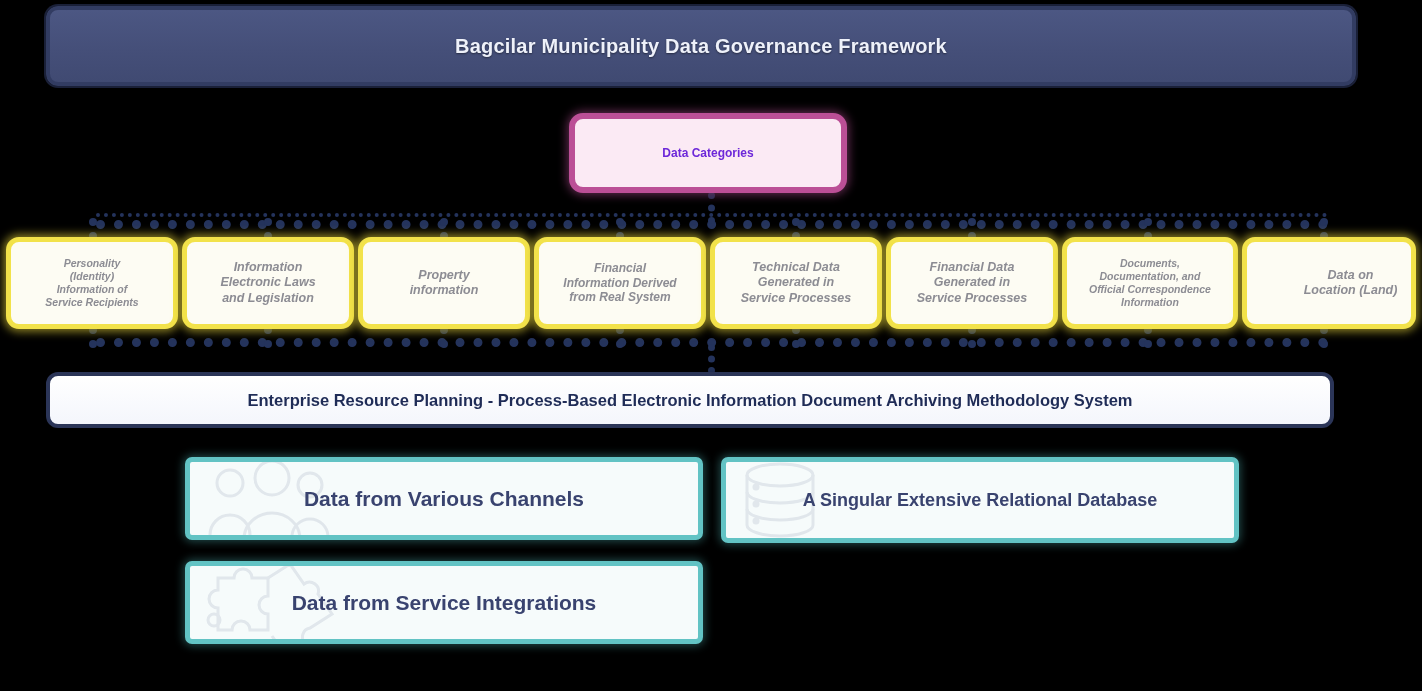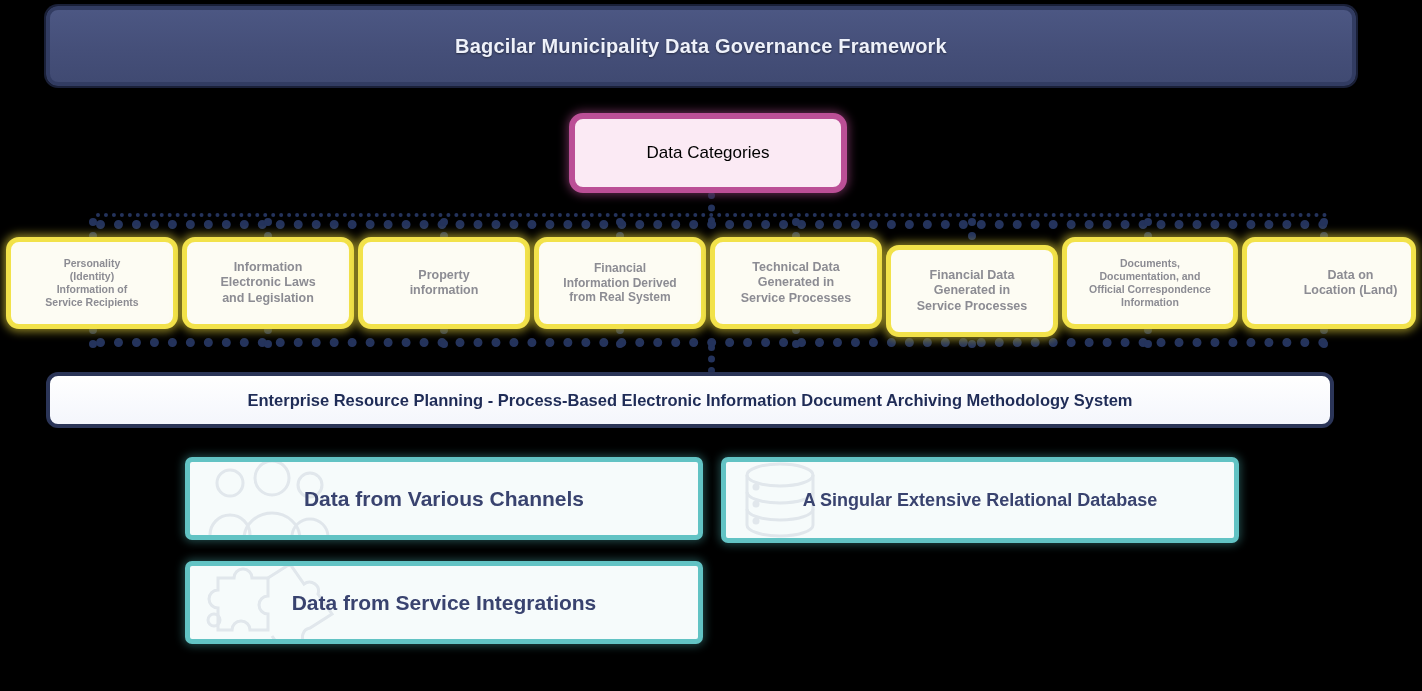--- a/index.html
+++ b/index.html
@@ -55,23 +55,23 @@
     border: 6px solid #bb4f96;
     border-radius: 14px;
     background: #fbeaf4;
     box-shadow: 0 0 10px 2px rgba(210,90,170,0.45), 0 3px 8px rgba(0,0,0,0.55);
     display: flex;
     align-items: center;
     justify-content: center;
     z-index: 5;
   }
   .data-categories .dc-text {
-    color: #000000;
-    font-size: 17px;
-    font-weight: normal;
+    color: #6d28d9;
+    font-size: 12px;
+    font-weight: bold;
   }
 
   
   .bus-h {
     position: absolute;
     height: 0;
     border-top: 9px dotted #24335c;
     z-index: 2;
   }
   .bus-h.thin {
@@ -102,20 +102,21 @@
     height: 92px;
     box-sizing: border-box;
     border: 5px solid #f2e24a;
     border-radius: 13px;
     background: #fdfcf3;
     box-shadow: 0 0 9px 3px rgba(240,220,60,0.55), 0 2px 6px rgba(0,0,0,0.5);
     display: flex;
     align-items: center;
     justify-content: center;
     padding: 2px 5px;
+    font-style: italic;
   }
   .cat-box .cat-text {
     color: #8c8c93;
     font-size: 12px;
     font-weight: bold;
     line-height: 1.22;
     text-align: center;
   }
   .cat-box.wide-text .cat-text { font-size: 12.5px; }
   .cat-box.small-text .cat-text { font-size: 10.5px; }
@@ -244,21 +245,21 @@
     </div>
 
     <div class="cat-box wide-text" style="left:710px; width:172px;">
       <div class="cat-text">
         <span>Technical Data</span><br>
         <span>Generated in</span><br>
         <span>Service Processes</span>
       </div>
     </div>
 
-    <div class="cat-box wide-text" style="left:886px; width:172px;margin-top:8px;">
+    <div class="cat-box wide-text" style="left:886px; width:172px;">
       <div class="cat-text">
         <span>Financial Data</span><br>
         <span>Generated in</span><br>
         <span>Service Processes</span>
       </div>
     </div>
 
     <div class="cat-box small-text" style="left:1062px; width:176px;">
       <div class="cat-text">
         <span>Documents,</span><br>

